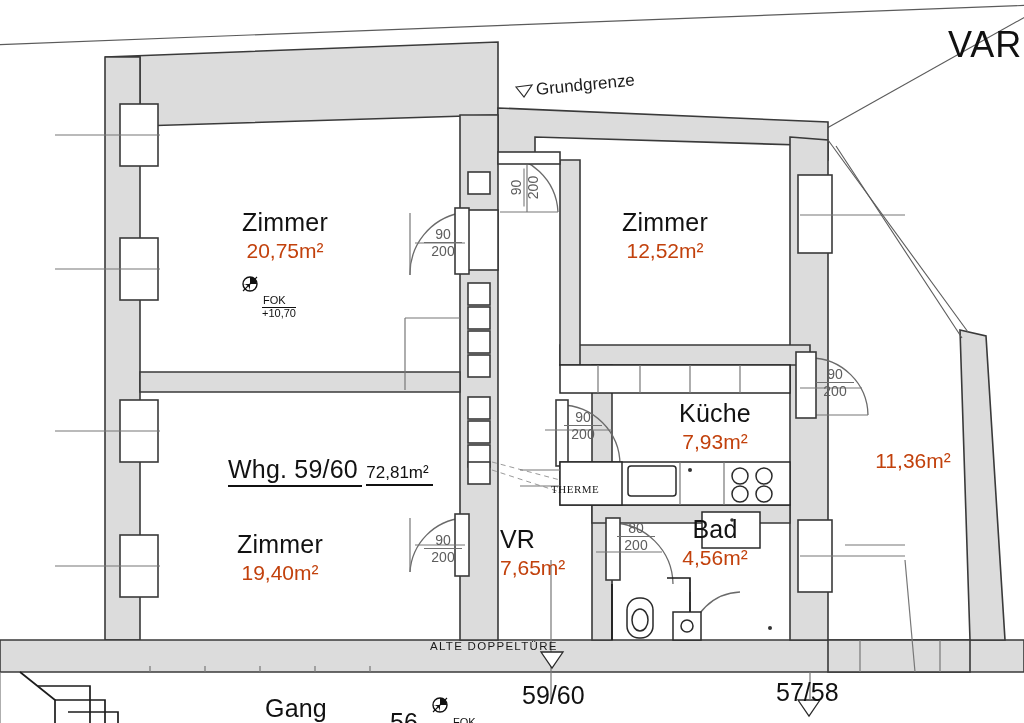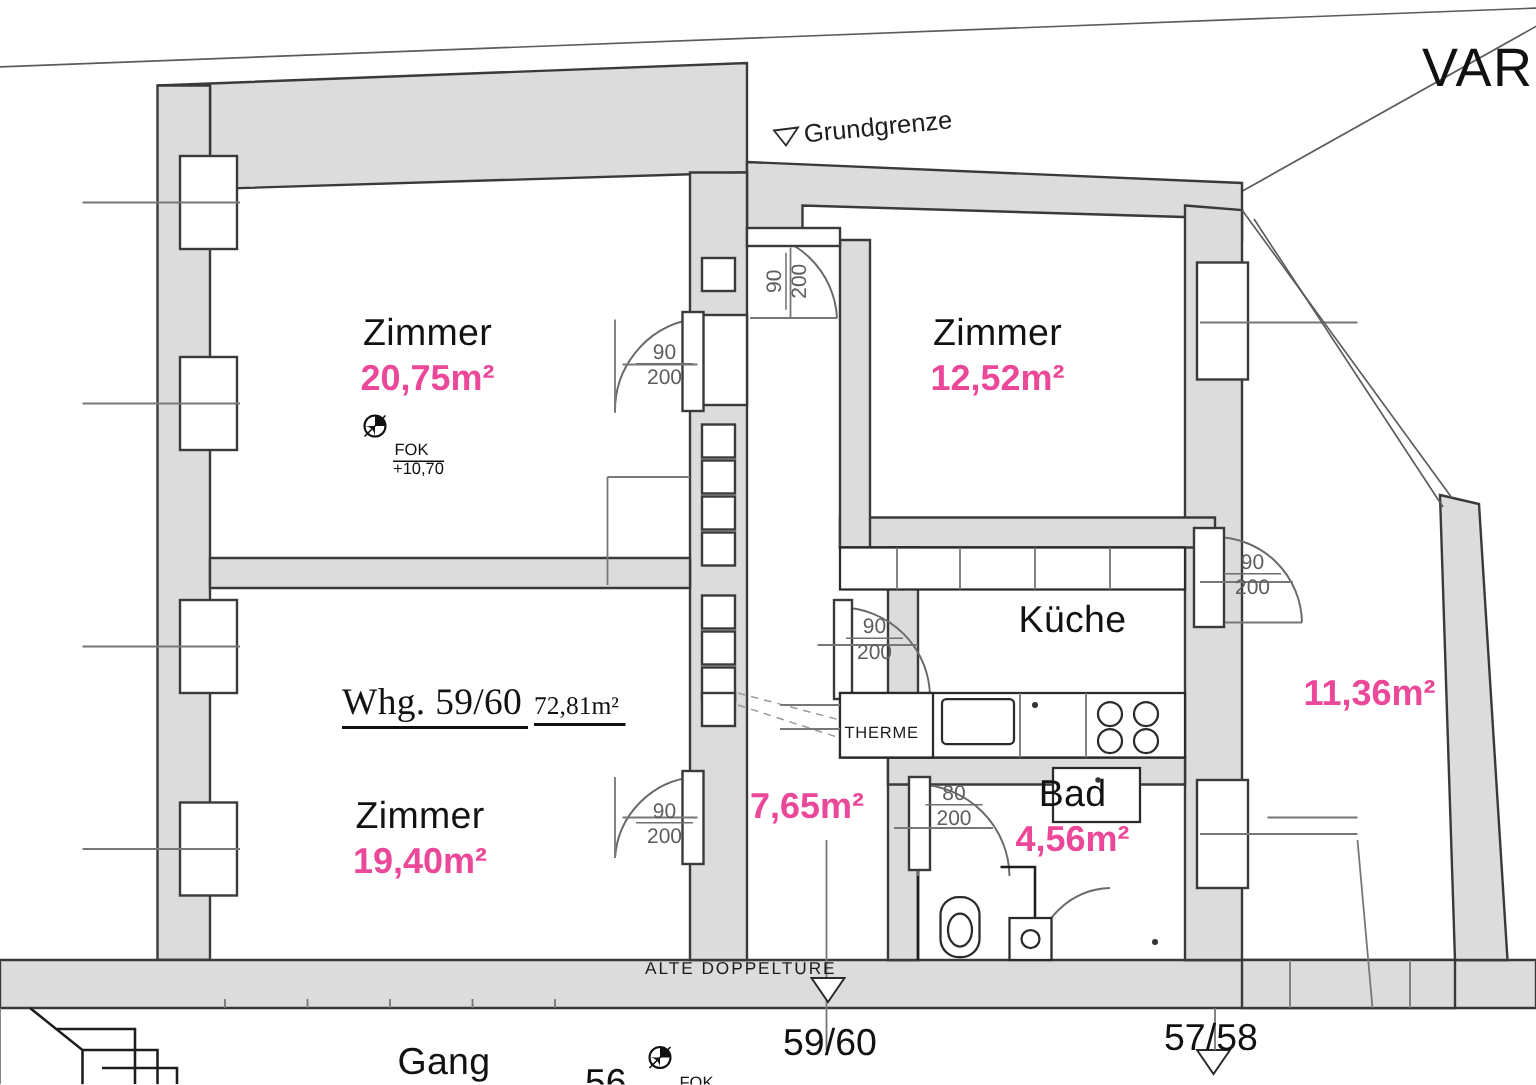--- a/index.html
+++ b/index.html
@@ -1,21 +1,21 @@
 <!DOCTYPE html>
 <html><head>
 <meta charset="utf-8">
 <style>
   html,body{margin:0;padding:0;background:#ffffff;}
   body{width:1024px;height:723px;overflow:hidden;font-family:"Liberation Sans",sans-serif;color:#111;}
   #plan{position:relative;width:1024px;height:723px;background:#fff;}
   svg{position:absolute;left:0;top:0;}
   .lbl{position:absolute;white-space:nowrap;}
   .room-name{font-size:25px;font-weight:400;letter-spacing:.2px;color:#121212;text-align:center;}
-  .room-area{font-size:24px;font-weight:700;color:#ec4899;text-align:center;}
+  .room-area{font-size:21px;font-weight:400;color:#c2410c;text-align:center;}
   .roomblock{position:absolute;text-align:center;line-height:1.28;}
   .tag{position:absolute;font-size:14px;color:#5d5d5d;text-align:center;line-height:1.0;}
   .tag .num{display:block;padding:0 3px 1px 3px;}
   .tag .den{display:block;padding:1px 3px 0 3px;}
   .tag.frac .num{border-bottom:1px solid #6f6f6f;}
   .rot90{transform:rotate(-90deg);transform-origin:center center;}
   .small-cap{font-size:11.5px;letter-spacing:1.3px;color:#1a1a1a;}
   .fok{position:absolute;font-size:11px;color:#111;line-height:1.05;}
   .fok .t{display:block;border-bottom:1px solid #111;padding:0 1px;margin-top:20px;}
   .und{border-bottom:2px solid #111;}
@@ -268,48 +268,50 @@
   <div class="fok" style="left:262px;top:275px;">
     <span class="t">FOK</span>
     <span>+10,70</span>
   </div>
 
   <div class="roomblock" style="left:565px;top:206px;width:200px;">
     <div class="room-name">Zimmer</div>
     <div class="room-area">12,52m²</div>
   </div>
 
-  <div class="lbl" style="left:228px;top:455px;font-family:Liberation Serif, serif;">
+  <div class="lbl" style="left:228px;top:455px;">
     <div class="room-name und" style="display:inline-block;padding:0 4px 1px 0;">Whg. 59/60</div>
     <div style="font-size:17px;border-bottom:2px solid #111;display:inline-block;padding:2px 4px 1px 0;margin-top:2px;">72,81m²</div>
   </div>
 
   <div class="roomblock" style="left:180px;top:528px;width:200px;">
     <div class="room-name">Zimmer</div>
     <div class="room-area">19,40m²</div>
   </div>
 
   <div class="roomblock" style="left:625px;top:397px;width:180px;">
     <div class="room-name">Küche</div>
+    <div class="room-area">7,93m²</div>
   </div>
 
   <div class="roomblock" style="left:500px;top:523px;width:110px;text-align:left;">
+    <div class="room-name" style="text-align:left;">VR</div>
     <div class="room-area" style="text-align:left;">7,65m²</div>
   </div>
 
   <div class="roomblock" style="left:655px;top:513px;width:120px;">
     <div class="room-name">Bad</div>
     <div class="room-area">4,56m²</div>
   </div>
 
   <div class="roomblock" style="left:838px;top:448px;width:150px;">
     <div class="room-area">11,36m²</div>
   </div>
 
-  <div class="therme" style="left:563px;top:483px;">THERME</div>
+  <div class="therme" style="left:551px;top:483px;font-family:Liberation Serif, serif;">THERME</div>
 
   <div class="tag frac" style="left:424px;top:227px;width:38px;">
     <span class="num">90</span>
     <span class="den">200</span>
   </div>
 
   <div class="tag frac rot90" style="left:505px;top:172px;width:38px;">
     <span class="num">90</span>
     <span class="den">200</span>
   </div>

